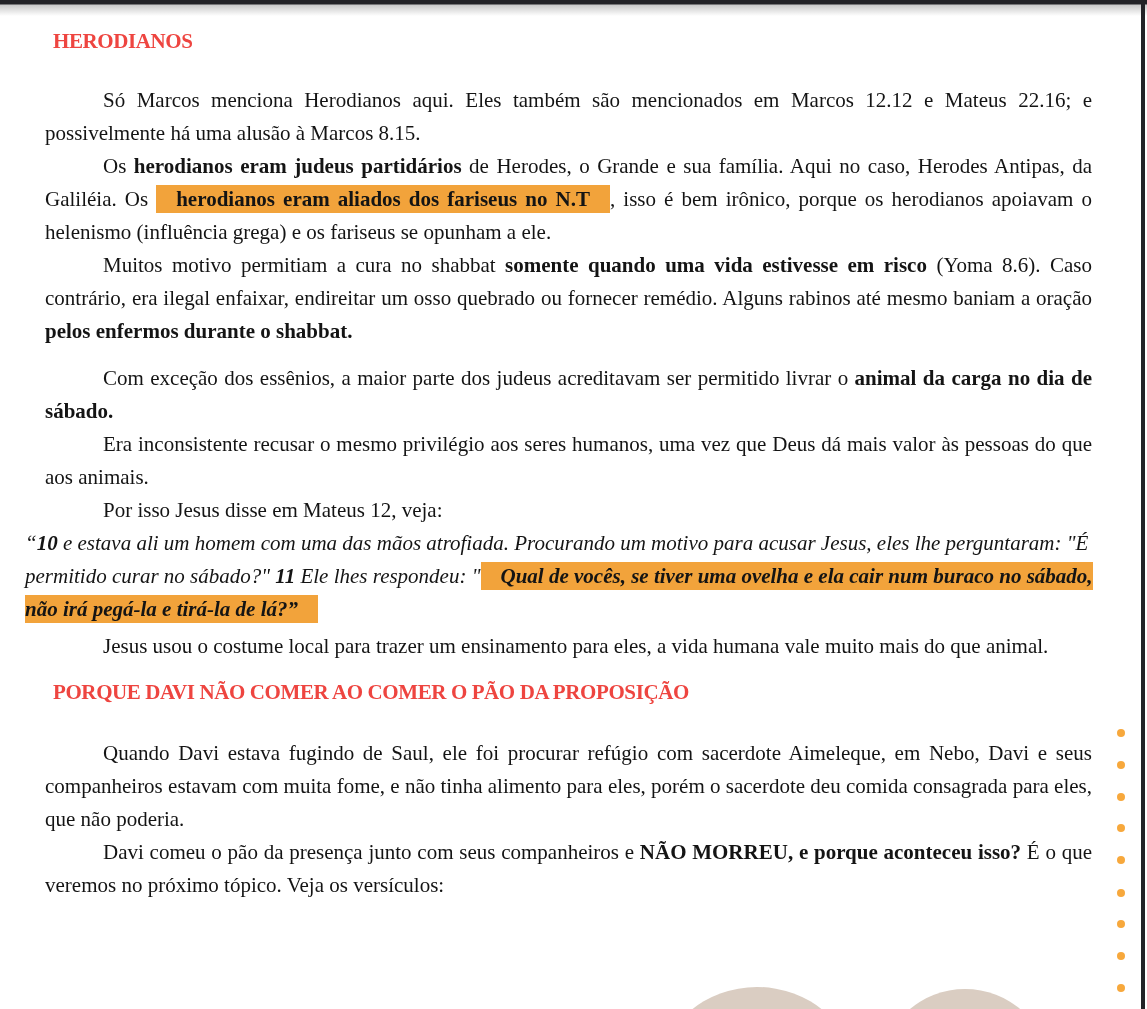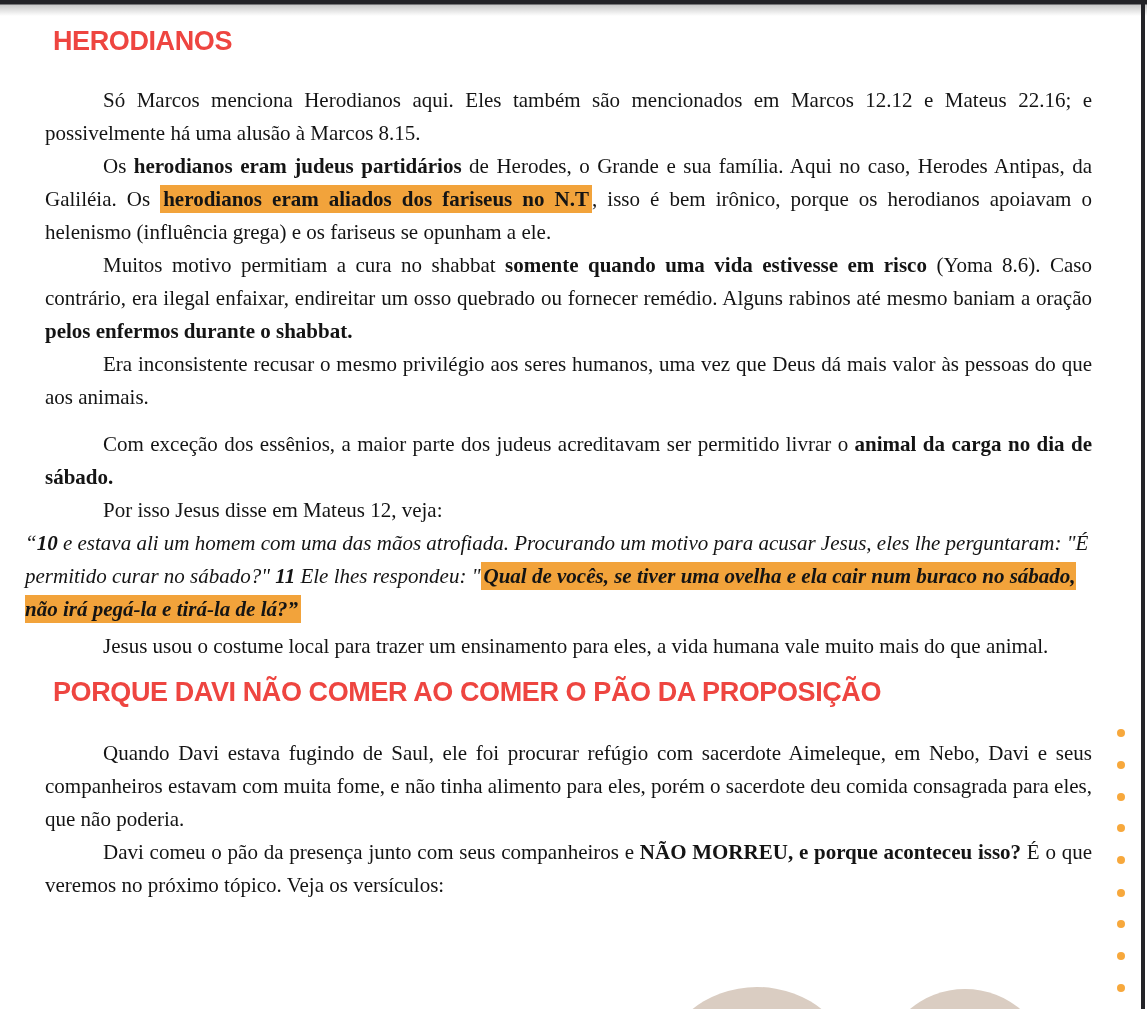--- a/index.html
+++ b/index.html
@@ -29,23 +29,23 @@
     position:absolute;top:0;right:2px;width:4px;height:1009px;
     background:var(--page-edge-dark);
     z-index:5;
   }
   .page{
     position:relative;
     z-index:2;
     padding:8px 55px 0 45px;
   }
   h2.sec{
-    font-family:Liberation Sans, sans-serif;
+    font-family:Liberation Serif, serif;
     font-weight:700;
-    font-size:27px;
+    font-size:21px;
     line-height:30px;
     letter-spacing:-0.4px;
     color:var(--heading-red);
     margin:18px 0 28px 8px;
   }
   h2.sec.tight{margin-top:8px;}
   h2.sec.h3{margin:14px 0 30px 8px;}
   p.body{
     font-size:21px;
     line-height:33px;
@@ -55,21 +55,21 @@
   p.body.sp{margin-top:14px;}
   p.body.sp2{margin-top:4px;}
   blockquote.quote{
     font-size:21px;
     line-height:33px;
     font-style:italic;
     text-align:left;
     margin:0 -20px;
   }
   .b{font-weight:700;}
-  .hl{background:var(--highlight-orange);padding:2px 3px;}
+  .hl{background:var(--highlight-orange);padding:2px 20px;}
   
   .dot{
     position:absolute;
     left:1117px;
     width:8px;height:8px;border-radius:50%;
     background:var(--dot-orange);
     z-index:4;
   }
   
   .dome{
@@ -90,23 +90,23 @@
 
   <h2 class="sec">HERODIANOS</h2>
 
   <p class="body"><span>Só Marcos menciona Herodianos aqui. Eles também são mencionados em Marcos 12.12 e Mateus 22.16; e possivelmente há uma alusão à Marcos 8.15.</span></p>
 
   <p class="body"><span>Os </span><span class="b">herodianos eram judeus partidários</span><span> de Herodes, o Grande e sua família. Aqui no caso, Herodes Antipas, da Galiléia. Os </span><span class="b hl">herodianos eram aliados dos fariseus no N.T</span><span>, isso é bem irônico, porque os herodianos apoiavam o helenismo (influência grega) e os fariseus se opunham a ele.</span></p>
 
 
   <p class="body"><span>Muitos motivo permitiam a cura no shabbat </span><span class="b">somente quando uma vida estivesse em risco</span><span> (Yoma 8.6). Caso contrário, era ilegal enfaixar, endireitar um osso quebrado ou fornecer remédio. Alguns rabinos até mesmo baniam a oração </span><span class="b">pelos enfermos durante o shabbat.</span></p>
 
+  <p class="body sp"><span>Com exceção dos essênios, a maior parte dos judeus acreditavam ser permitido livrar o </span><span class="b">animal da carga no dia de sábado.</span></p>
+
   <p class="body"><span>Era inconsistente recusar o mesmo privilégio aos seres humanos, uma vez que Deus dá mais valor às pessoas do que aos animais.</span></p>
-
-  <p class="body sp"><span>Com exceção dos essênios, a maior parte dos judeus acreditavam ser permitido livrar o </span><span class="b">animal da carga no dia de sábado.</span></p>
 
   <p class="body"><span>Por isso Jesus disse em Mateus 12, veja:</span></p>
 
   <blockquote class="quote"><span>“</span><span class="b">10</span><span> e estava ali um homem com uma das mãos atrofiada. Procurando um motivo para acusar Jesus, eles lhe perguntaram: "É permitido curar no sábado?" </span><span class="b">11</span><span> Ele lhes respondeu: "</span><span class="b hl">Qual de vocês, se tiver uma ovelha e ela cair num buraco no sábado, não irá pegá-la e tirá-la de lá?”</span></blockquote>
 
   <p class="body sp2"><span>Jesus usou o costume local para trazer um ensinamento para eles, a vida humana vale muito mais do que animal.</span></p>
 
   <h2 class="sec h3">PORQUE DAVI NÃO COMER AO COMER O PÃO DA PROPOSIÇÃO</h2>
 
   <p class="body"><span>Quando Davi estava fugindo de Saul, ele foi procurar refúgio com sacerdote Aimeleque, em Nebo, Davi e seus companheiros estavam com muita fome, e não tinha alimento para eles, porém o sacerdote deu comida consagrada para eles, que não poderia.</span></p>

